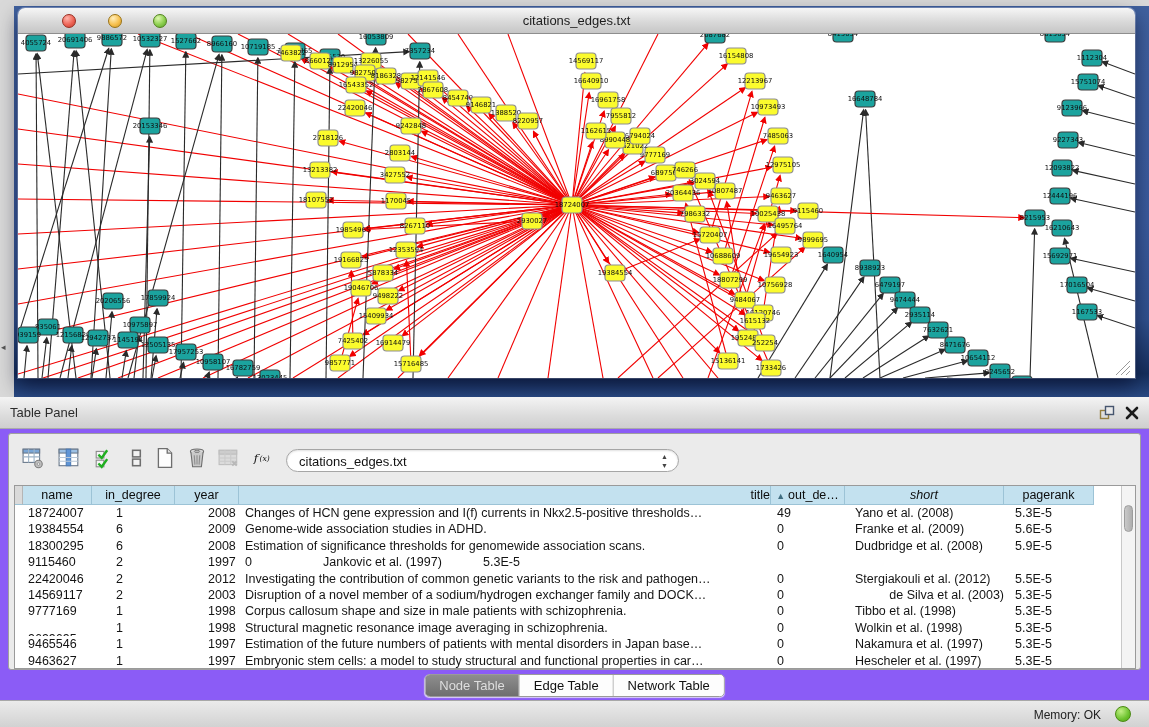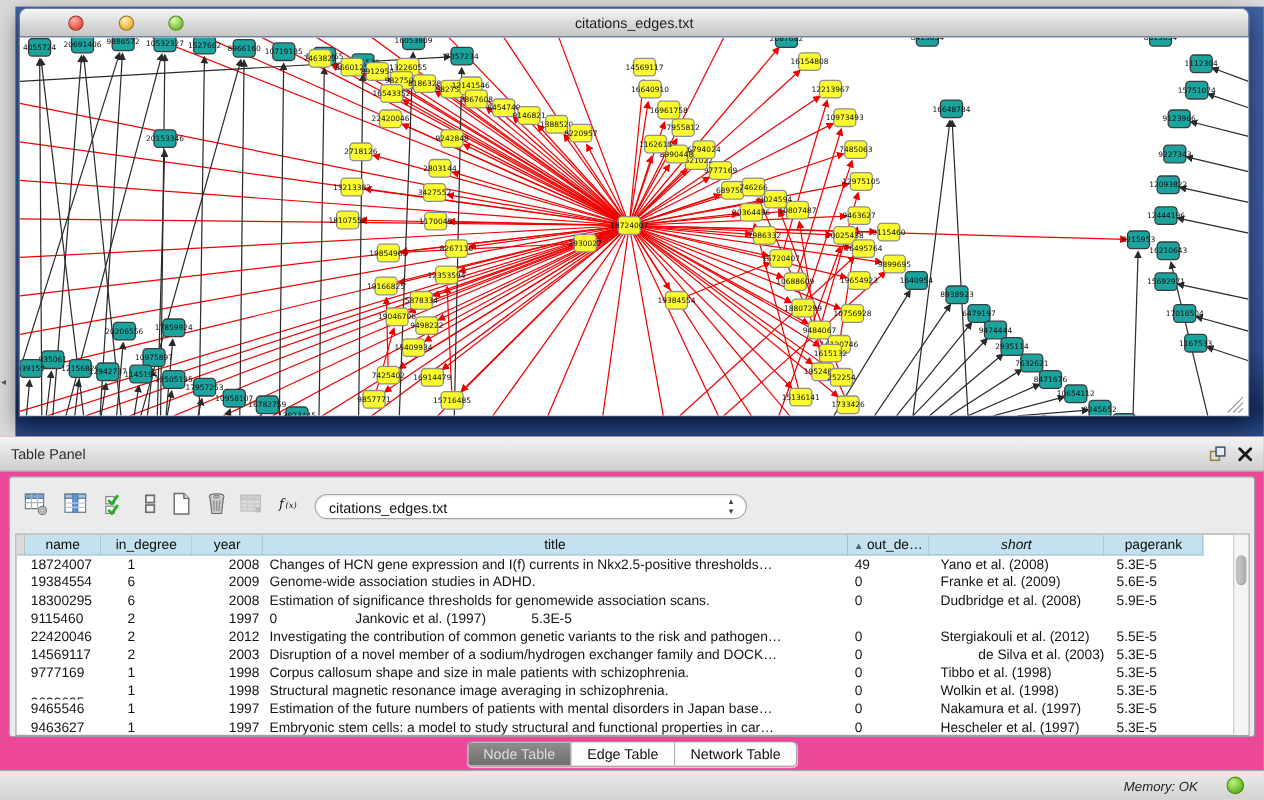--- a/index.html
+++ b/index.html
@@ -25,21 +25,21 @@
     font-size:13px; color:#1d1d1d; }
   .tl { position:absolute; top:6px; width:14px; height:14px; border-radius:50%; }
   .tl-red   { left:44px;  background:radial-gradient(circle at 35% 28%,#ffb3aa,#ee6456 55%,#c03c2c); border:1px solid #992e21; }
   .tl-yellow{ left:90px;  background:radial-gradient(circle at 35% 28%,#ffeebb,#f7c04e 55%,#cc9422); border:1px solid #9a7316; }
   .tl-green { left:135px; background:radial-gradient(circle at 35% 28%,#dff8b0,#8ccf4e 55%,#58a02b); border:1px solid #51821c; }
   .canvas { position:absolute; left:0; top:26px; width:1117px; height:344px; background:#fff; overflow:hidden; }
   .canvas svg { display:block; }
   .nl { font-family:"DejaVu Sans", sans-serif; font-size:6.8px; fill:#101010; text-anchor:middle; pointer-events:none; }
 
   
-  .table-panel { position:absolute; left:0; top:397px; width:1149px; height:303px; background:#ec4899; }
+  .table-panel { position:absolute; left:0; top:397px; width:1149px; height:303px; background:#8b5cf6; }
   .panel-header { position:absolute; left:0; top:0; width:100%; height:32px;
     background:linear-gradient(180deg,#f4f4f4,#dcdcdc 60%,#cfcfcf); border-bottom:1px solid #ababab; }
   .panel-title { position:absolute; left:10px; top:8px; font-size:13px; color:#2c2c2c; }
   .float-btn { position:absolute; right:34px; top:8px; width:16px; height:16px; cursor:default; }
   .close-btn { position:absolute; right:10px; top:9px; width:14px; height:14px; }
 
   .container { position:absolute; left:8px; top:36px; width:1133px; height:237px;
     background:#ebebeb; border:1px solid #9f9f9f; border-radius:3px; }
   .toolbar { position:absolute; left:0; top:0; width:100%; height:48px; }
   .tbtn { position:absolute; top:11px; width:28px; height:28px; border:none; background:transparent; padding:2px; }
@@ -65,21 +65,21 @@
   .tabs { position:absolute; left:50%; top:277px; transform:translateX(-50%); display:flex; height:23px;
     border:1px solid #9a9a9a; border-radius:5px; overflow:hidden; background:#fdfdfd;
     box-shadow:0 1px 1px rgba(255,255,255,.7); }
   .tab { padding:0 14px; font-size:13px; line-height:22px; color:#111; border-right:1px solid #aaa; background:#fdfdfd; }
   .tab:last-child { border-right:none; }
   .tab.active { background:linear-gradient(180deg,#8e8e8e,#6e6e6e); color:#dedede; }
 
   
   .statusbar { position:absolute; left:0; top:700px; width:1149px; height:27px;
     background:linear-gradient(180deg,#ebebeb,#d2d2d2); border-top:1px solid #a8a8a8; }
-  .mem-label { position:absolute; right:60px; top:7px; font-size:12px; color:#222;font-style:italic; }
+  .mem-label { position:absolute; right:48px; top:7px; font-size:12px; color:#222; }
   .mem-dot { position:absolute; right:18px; top:5px; width:16px; height:16px; border-radius:50%;
     background:radial-gradient(circle at 35% 30%,#c2ef85,#6cc22e 60%,#51a014); border:1px solid #4a8a12; }
 </style>
 </head>
 <body>
 
 <div class="app">
   <div class="top-strip"></div>
   <div class="left-rail">
     <span class="rail-arrow">◂</span>
@@ -630,21 +630,21 @@
           <span class="combo-step">▲<br>▼</span>
         </div>
       </div>
 
       <div class="tablewrap">
         <div class="thead" id="thead">
             <div class="th corner" style="width: 8px;"></div>
             <div class="th" style="width: 69px;">name</div>
             <div class="th" style="width: 83px;">in_degree</div>
             <div class="th" style="width: 64px;">year</div>
-            <div class="th" style="width: 532px;">title</div>
+            <div class="th" style="width: 532px; text-align: right;">title</div>
             <div class="th" style="width: 74px;"><span class="sort-tri">▲</span>out_de…</div>
             <div class="th" style="width: 159px; font-style: italic;">short</div>
             <div class="th" style="width: 90px;">pagerank</div>
           </div>
         <div class="tbody" id="tbody">
             <div class="tr">
               <div class="td" style="width: 8px;"></div>
               <div class="td" style="width: 69px; padding-left: 5px;">18724007</div>
               <div class="td" style="width: 83px; padding-left: 24px;">1</div>
               <div class="td" style="width: 64px; padding-left: 33px;">2008</div>

